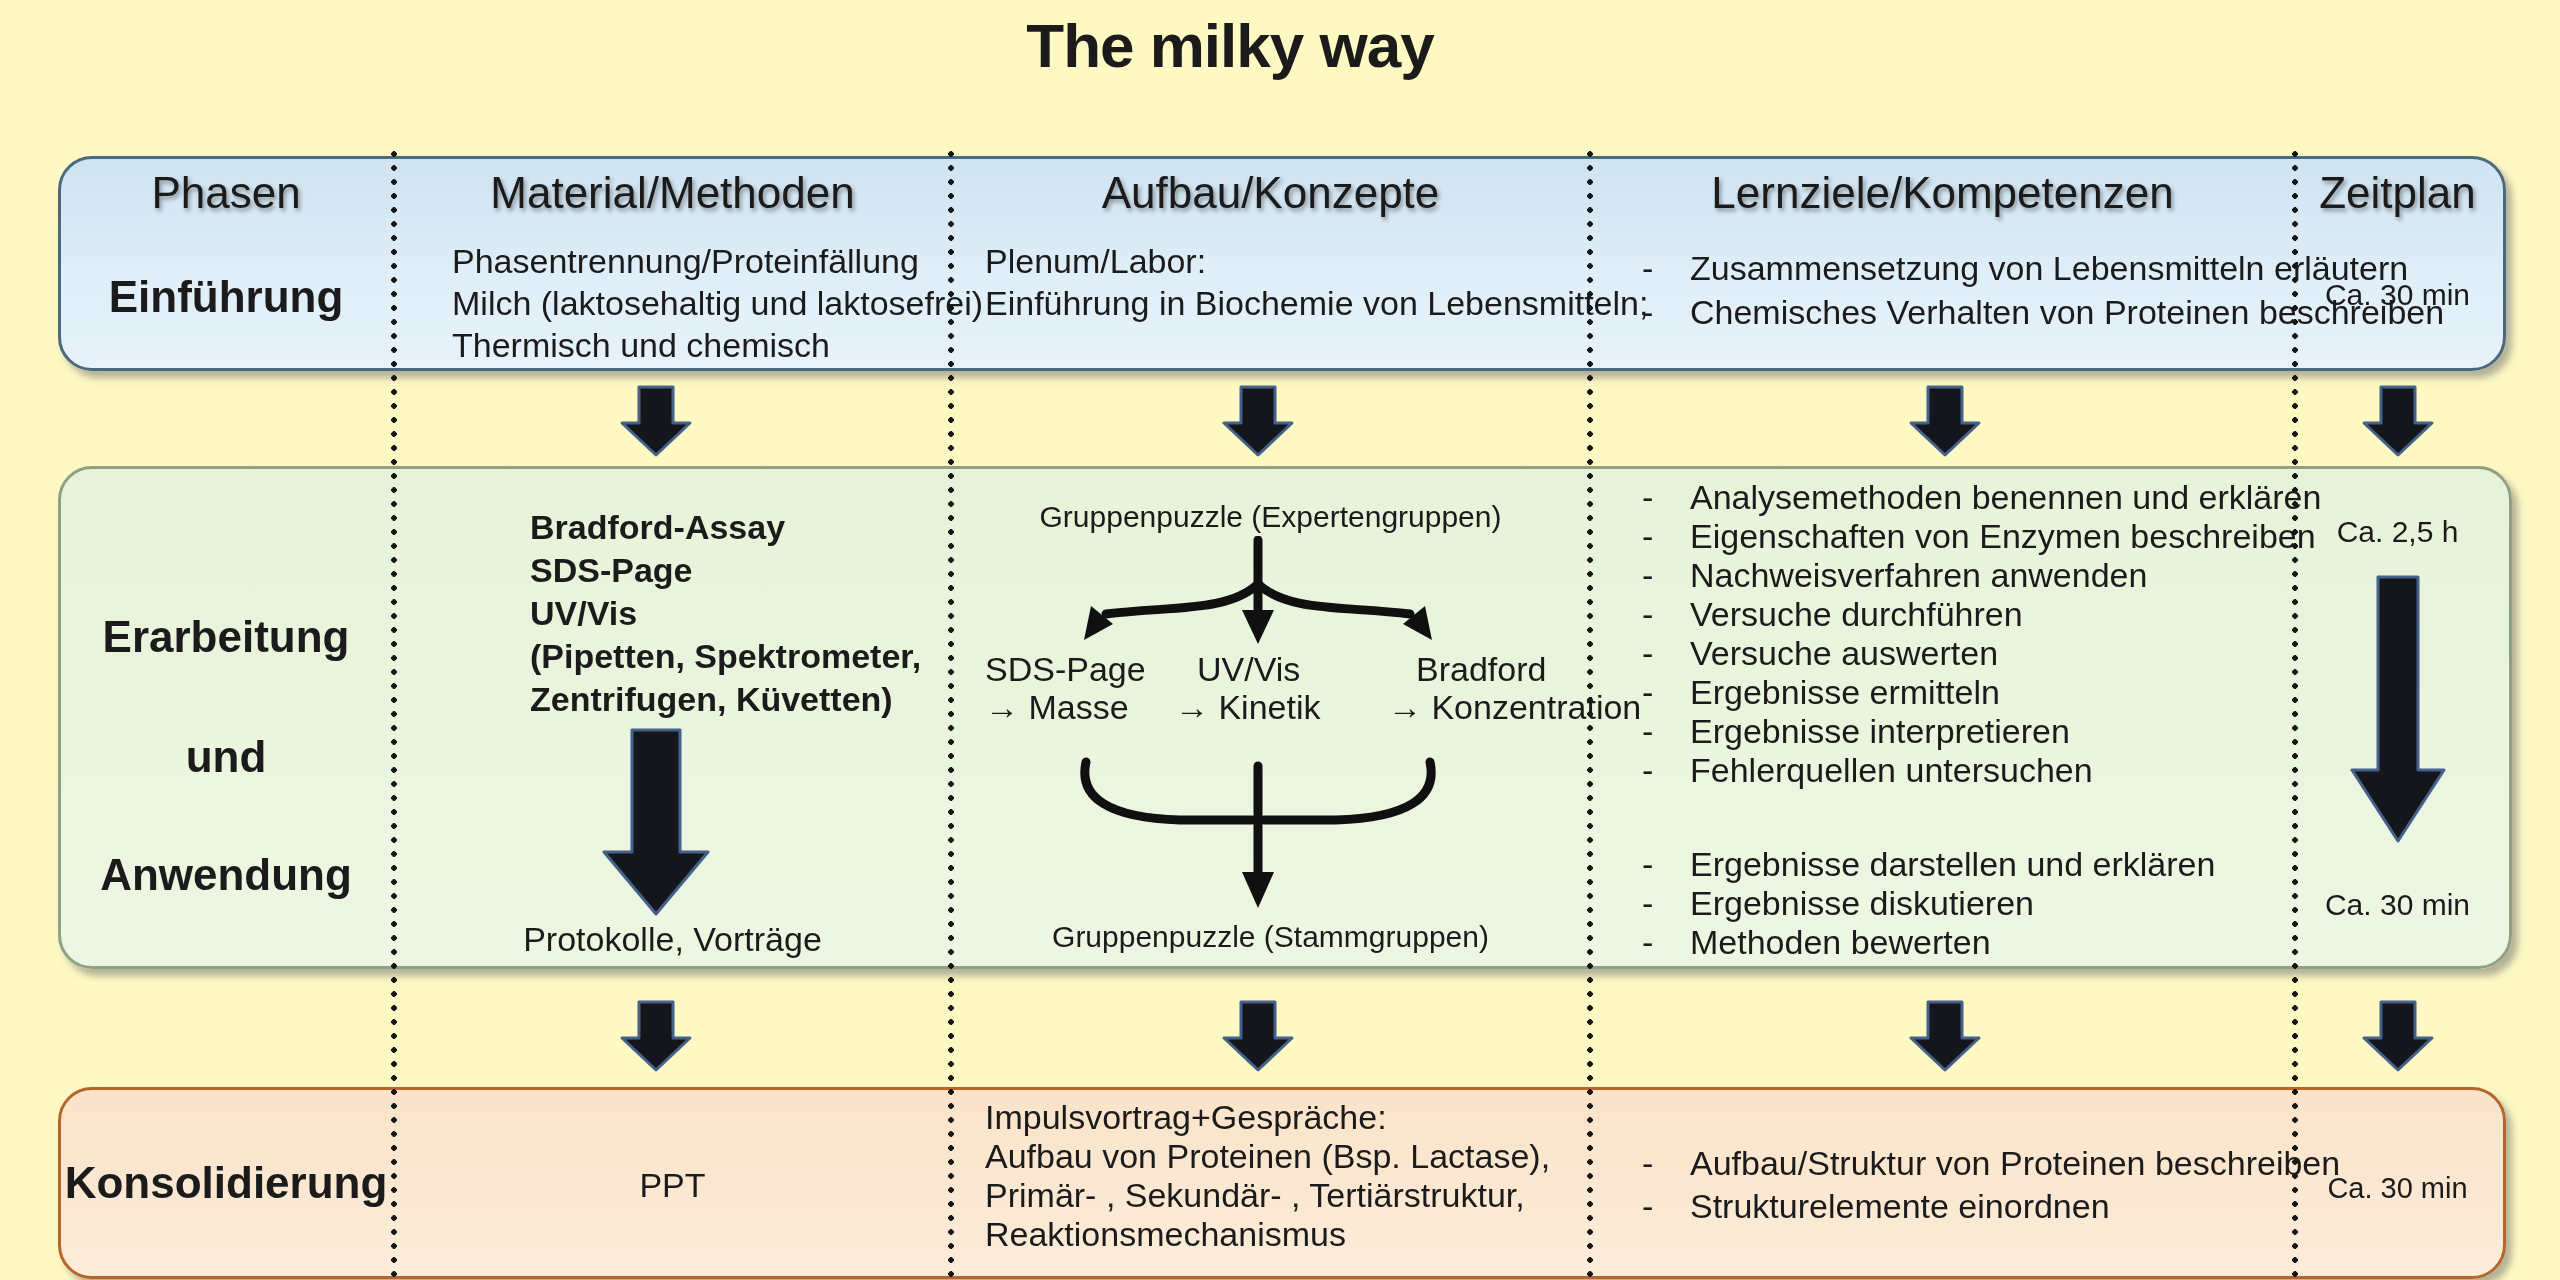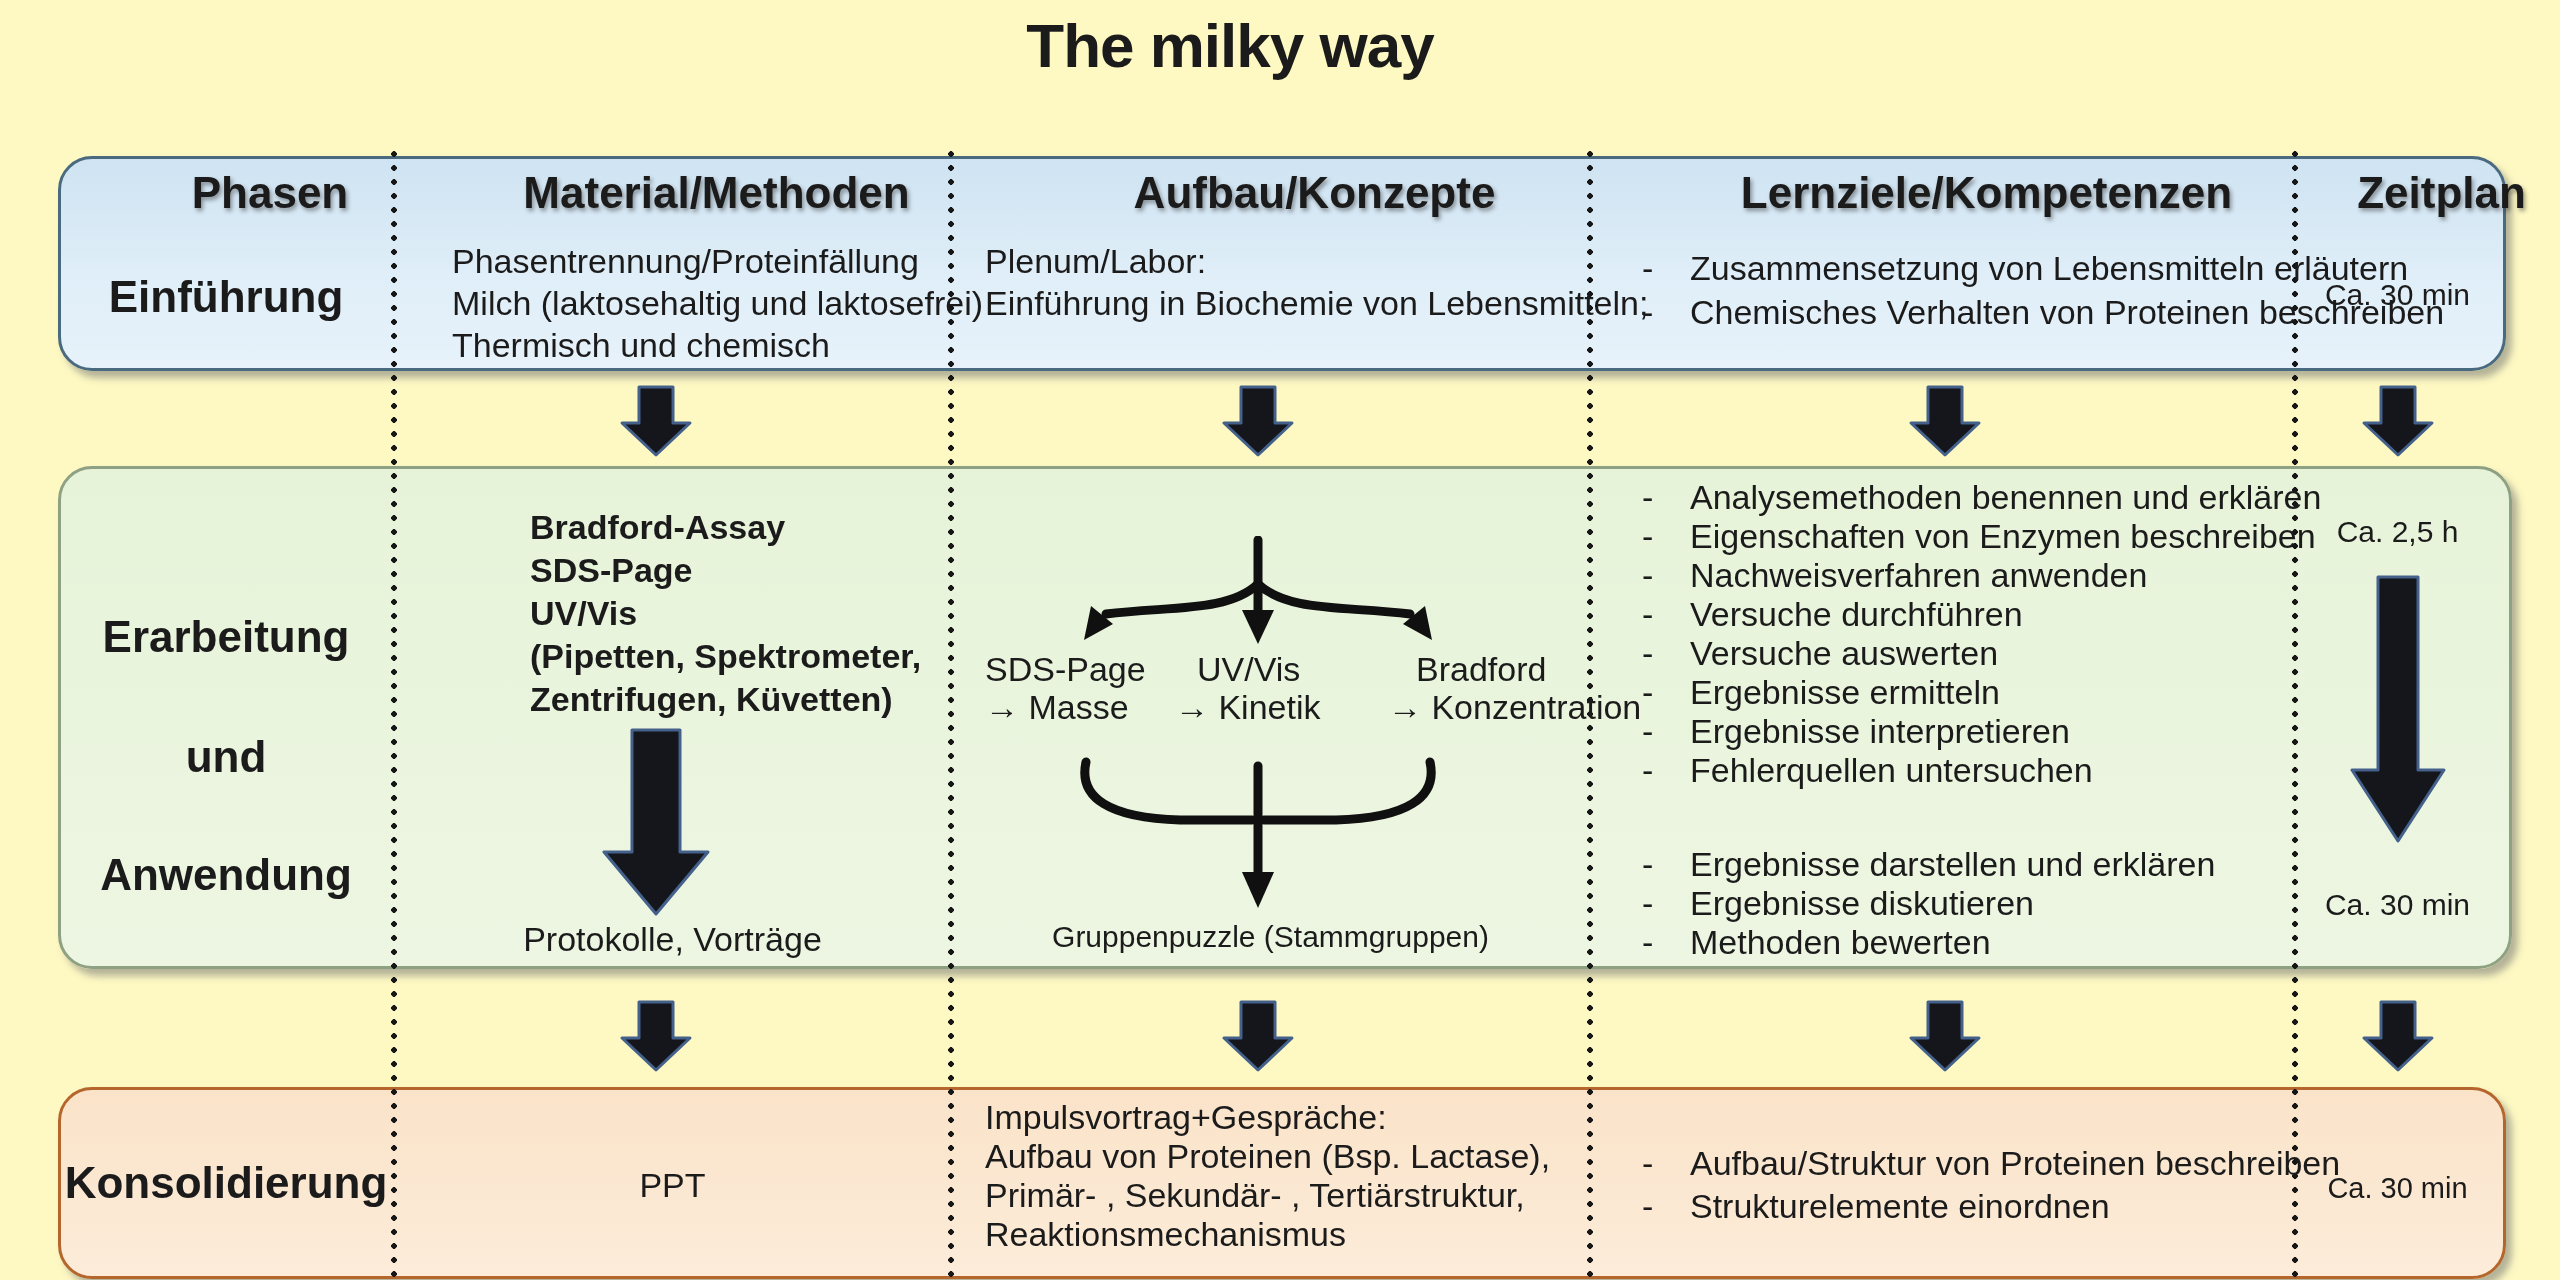--- a/index.html
+++ b/index.html
@@ -15,21 +15,21 @@
     background:linear-gradient(180deg,#cfe3f2,#dfeef8 55%,#e7f2fa);}
   .work-box{left:58px;top:466px;width:2448px;height:497px;border:3px solid var(--work-border,#8fa183);
     background:linear-gradient(180deg,#e7f3d9,#edf6e2);}
   .consol-box{left:58px;top:1087px;width:2442px;height:186px;border:3px solid var(--consolidation-border,#b4662c);
     background:linear-gradient(180deg,#fae3c9,#fcecd9);}
 
   .vline{position:absolute;top:150px;height:1130px;width:6px;
     background-image:radial-gradient(circle 3px at 3px 4px,#161616 2.6px,rgba(0,0,0,0) 3px);
     background-size:6px 14px;background-repeat:repeat-y;}
 
-  .colhead{font-size:44px;font-weight:bold;text-shadow:2px 3px 4px rgba(40,40,40,.45);padding-left:44px;}
+  .colhead{font-size:44px;font-weight:normal;text-shadow:2px 3px 4px rgba(40,40,40,.45);}
   .phaselbl{font-size:44px;font-weight:bold;}
   .body29{font-size:34px;line-height:42px;}
   .lh43{line-height:43px;font-weight:bold;}
   .lh39{line-height:39px;}
   .it{}
   .dash-list > div{position:relative;padding-left:52px;}
   .dash-list > div::before{content:"-";position:absolute;left:4px;}
 
   svg{display:block;}
   .blockarrow polygon{fill:var(--arrow,#14161b);stroke:var(--arrow-outline,#44618c);stroke-width:3;stroke-linejoin:round;}
@@ -99,20 +99,21 @@
     <div>SDS-Page</div>
     <div>UV/Vis</div>
     <div>(Pipetten, Spektrometer,</div>
     <div>Zentrifugen, Küvetten)</div>
   </div>
   <svg class="abs blockarrow" style="left:601px;top:728px" width="110" height="188" viewBox="0 0 110 188">
     <polygon points="31,2 79,2 79,124 107,124 55,186 3,124 31,124"></polygon>
     </svg>
   <div class="abs body29 center" style="left:394px;top:918px;width:557px">Protokolle, Vorträge</div>
 
+  <div class="abs it center" style="left:951px;top:500px;width:639px;font-size:30px">Gruppenpuzzle (Expertengruppen)</div>
 
   <svg class="abs" style="left:1048px;top:536px" width="420" height="112" viewBox="0 0 420 112">
     <path class="flowpath" d="M210,4 L210,50"></path>
     <path class="flowpath" d="M210,48 C180,76 125,70 58,78"></path>
     <path class="flowpath" d="M210,48 C240,76 295,70 362,78"></path>
     <path class="flowpath" d="M210,48 L210,76"></path>
     <polygon class="flowhead" points="36,104 65,88 43,70"></polygon>
     <polygon class="flowhead" points="384,104 355,88 377,70"></polygon>
     <polygon class="flowhead" points="194,74 226,74 210,108"></polygon>
   </svg>

